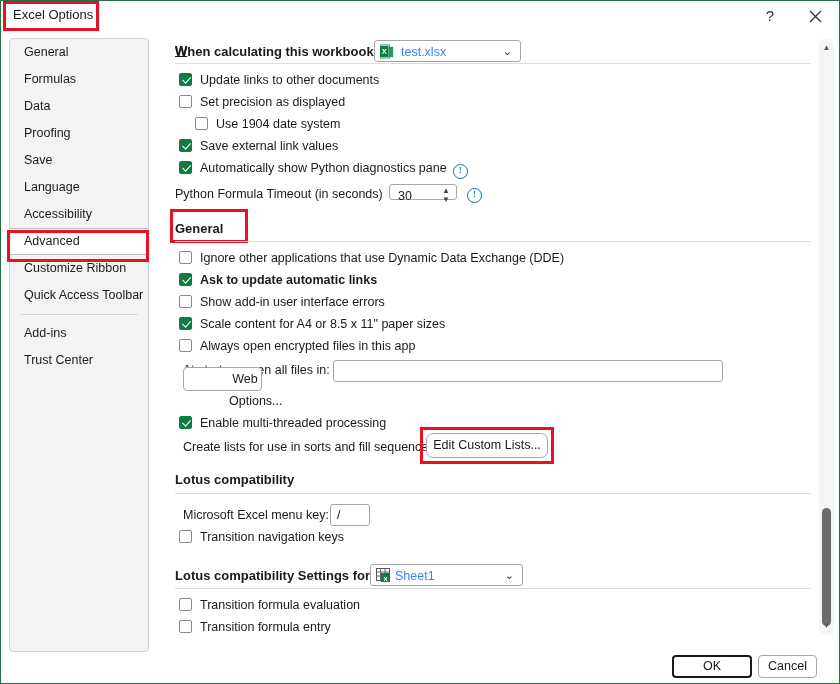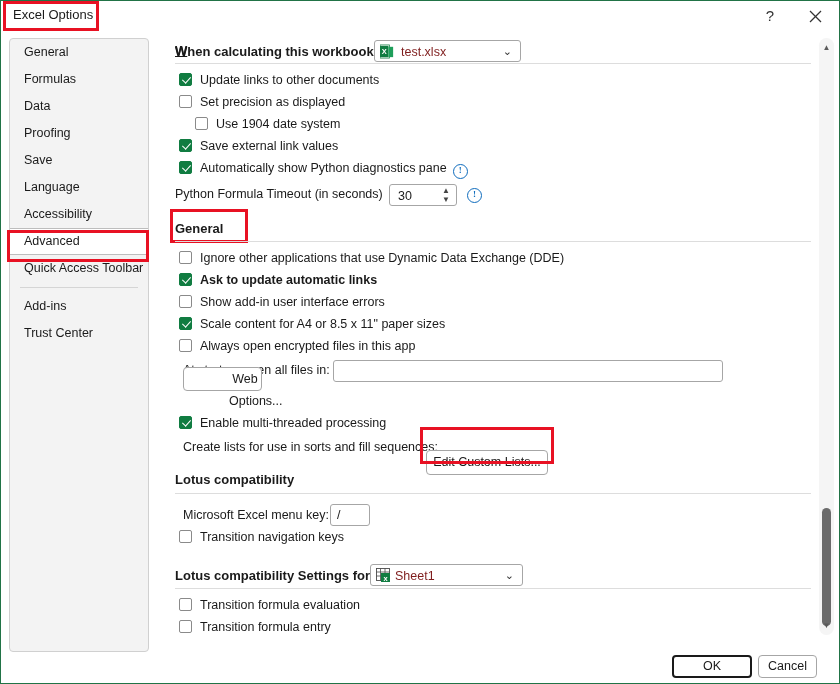--- a/index.html
+++ b/index.html
@@ -182,21 +182,21 @@
     background: #ffffff;
     position: relative;
     vertical-align: middle;
     font-size: 12.5px;
   }
   .combo .ctext {
     position: absolute;
     left: 26px;
     top: 2px;
     line-height: 18px;
-    color: #7f1d1d;
+    color: #3b82f6;
   }
   .combo .caret {
     position: absolute;
     right: 8px;
     top: 4px;
     font-size: 11px;
     color: #333;
   }
   .xl-icon {
     position: absolute;
@@ -224,21 +224,21 @@
     padding: 0 6px;
     line-height: 20px;
     color: #1a1a1a;
   }
 
   
   .spin {
     position: relative;
     box-sizing: border-box;
     width: 68px;
-    height: 22px;
+    height: 16px;
     border: 1px solid #a6a6a6;
     border-radius: 3px;
     background: #fff;
     display: inline-block;
     vertical-align: middle;
     padding-left: 19px;
   }
   .spin .sv {
     position: absolute;
     left: 8px;
@@ -347,20 +347,21 @@
 
   <div class="sidebar">
     <div class="side-item"><span>General</span></div>
     <div class="side-item"><span>Formulas</span></div>
     <div class="side-item"><span>Data</span></div>
     <div class="side-item"><span>Proofing</span></div>
     <div class="side-item"><span>Save</span></div>
     <div class="side-item"><span>Language</span></div>
     <div class="side-item"><span>Accessibility</span></div>
     <div class="side-item selected"><span>Advanced</span></div>
+    <div class="side-item"><span>Customize Ribbon</span></div>
     <div class="side-item"><span>Quick Access Toolbar</span></div>
     <div class="side-divider"></div>
     <div class="side-item"><span>Add-ins</span></div>
     <div class="side-item"><span>Trust Center</span></div>
   </div>
   <div class="side-highlight"></div>
 
   <div class="content">
 
     <div class="row" style="left:14px; top:8px;">
@@ -437,21 +438,21 @@
       <span>Web Options...</span>
     </div>
 
     <div class="row cbrow" style="left:18px; top:381px;">
       <span class="cb checked"></span><span class="lbl">Enable multi-threaded processing</span>
     </div>
 
     <div class="row" style="left:22px; top:405px;">
       <span class="lbl">Create lists for use in sorts and fill sequences:</span>
     </div>
-    <div class="btn" style="position:absolute; left:265px; top:415px; width:122px; height:25px; line-height:23px;">
+    <div class="btn" style="position:absolute; left:265px; top:398px; width:122px; height:25px; line-height:23px;border-radius:7px;">
       <span>Edit Custom Lists...</span>
     </div>
     <div class="red-box" style="left:259px; top:392px; width:134px; height:37px;"></div>
 
     <div class="row section-head" style="left:14px; top:437px;">
       <span>Lotus compatibility</span>
     </div>
     <div class="section-rule" style="left:14px; top:458px; width:636px;"></div>
 
     <div class="row" style="left:22px; top:473px;">

